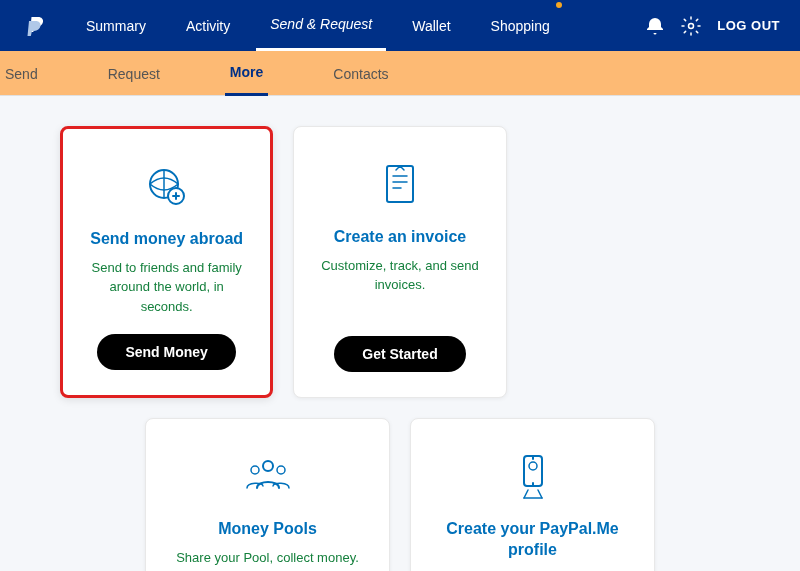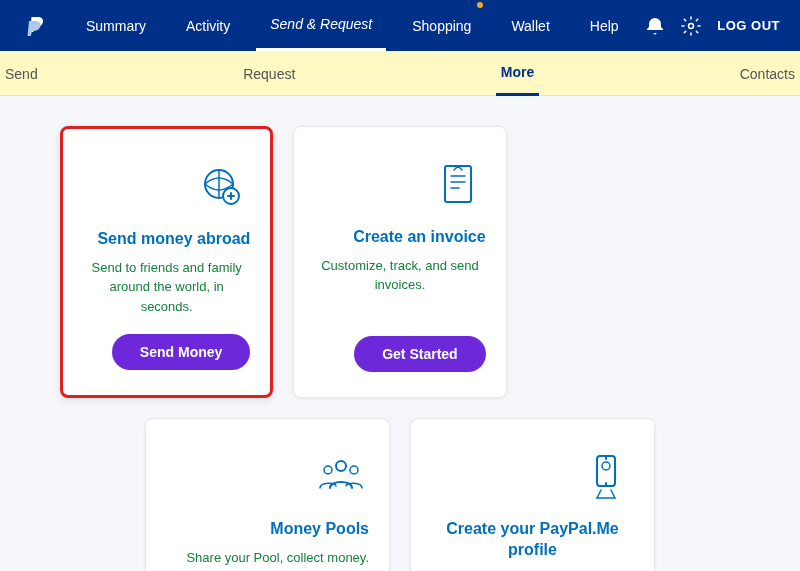--- a/index.html
+++ b/index.html
@@ -74,23 +74,23 @@
       position: absolute;
       top: 2px;
       right: 2px;
       width: 6px; height: 6px;
       background: #f5a623;
       border-radius: 50%;
     }
 
     
     .sub-nav {
-      background: #fef9c3;
-      display: flex;
-      justify-content: space-between;
+      background: #fdba74;
+      display: flex;
+      justify-content: flex-start;
       gap: 60px;
       padding: 0;
       border-bottom: 1px solid #e0e0e0;
       height: 45px;
     }
     .sub-nav-item {
       font-size: 14px;
       color: #555;
       cursor: pointer;
       height: 45px;
@@ -124,21 +124,21 @@
       max-width: 510px;
       margin: 0 auto;
     }
 
     .card {
       background: #fff;
       border-radius: 8px;
       padding: 30px 20px 25px;
       display: flex;
       flex-direction: column;
-      align-items: flex-end;
+      align-items: center;
       text-align: center;
       border: 1px solid #e8e8e8;
       box-shadow: 0 1px 4px rgba(0,0,0,0.06);
     }
     .card.highlighted {
       border: 3px solid #e02020;
       box-shadow: 0 2px 8px rgba(0,0,0,0.1);
     }
 
     .card-icon {
@@ -160,21 +160,21 @@
       line-height: 1.3;
     }
     .card-desc {
       font-size: 13px;
       color: #15803d;
       line-height: 1.5;
       margin-bottom: 18px;
       flex: 1;
     }
     .card-btn {
-      background: #6d28d9;
+      background: #000000;
       color: #fff;
       border: none;
       border-radius: 20px;
       padding: 10px 28px;
       font-size: 14px;
       font-weight: bold;
       cursor: pointer;
       white-space: nowrap;
     }
   </style>
@@ -185,23 +185,22 @@
   <div class="paypal-logo">
     <svg viewBox="0 0 24 24" fill="none" xmlns="http://www.w3.org/2000/svg">
       <path d="M7.5 3h6.8c3.1 0 5.2 2.2 4.7 5.1C18.4 11 15.8 13 12.7 13H10.5l-1.2 5H6L7.5 3z" fill="#fff"></path>
       <path d="M5 7h6.8c3.1 0 5.2 2.2 4.7 5.1C15.9 15 13.3 17 10.2 17H8l-1.2 5H3.5L5 7z" fill="#b0c8e8"></path>
     </svg>
   </div>
   <div class="top-nav-links">
     <a class="top-nav-link">Summary</a>
     <a class="top-nav-link">Activity</a>
     <a class="top-nav-link active">Send &amp; Request</a>
+    <a class="top-nav-link">Wallet</a>
     <a class="top-nav-link shopping-dot">Shopping</a>
-    <a class="top-nav-link">Wallet</a>
-    <a class="top-nav-link">Help</a>
   </div>
   <div class="top-nav-right">
     <button class="icon-btn" title="Notifications">
       <svg width="20" height="20" viewBox="0 0 20 20" fill="none">
         <path d="M10 2a6 6 0 0 0-6 6v3l-2 2v1h16v-1l-2-2V8a6 6 0 0 0-6-6zM8.5 17a1.5 1.5 0 0 0 3 0H8.5z" fill="white"></path>
       </svg>
     </button>
     <button class="icon-btn" title="Settings">
       <svg width="20" height="20" viewBox="0 0 20 20" fill="none">
         <circle cx="10" cy="10" r="2.5" stroke="white" stroke-width="1.5"></circle>

